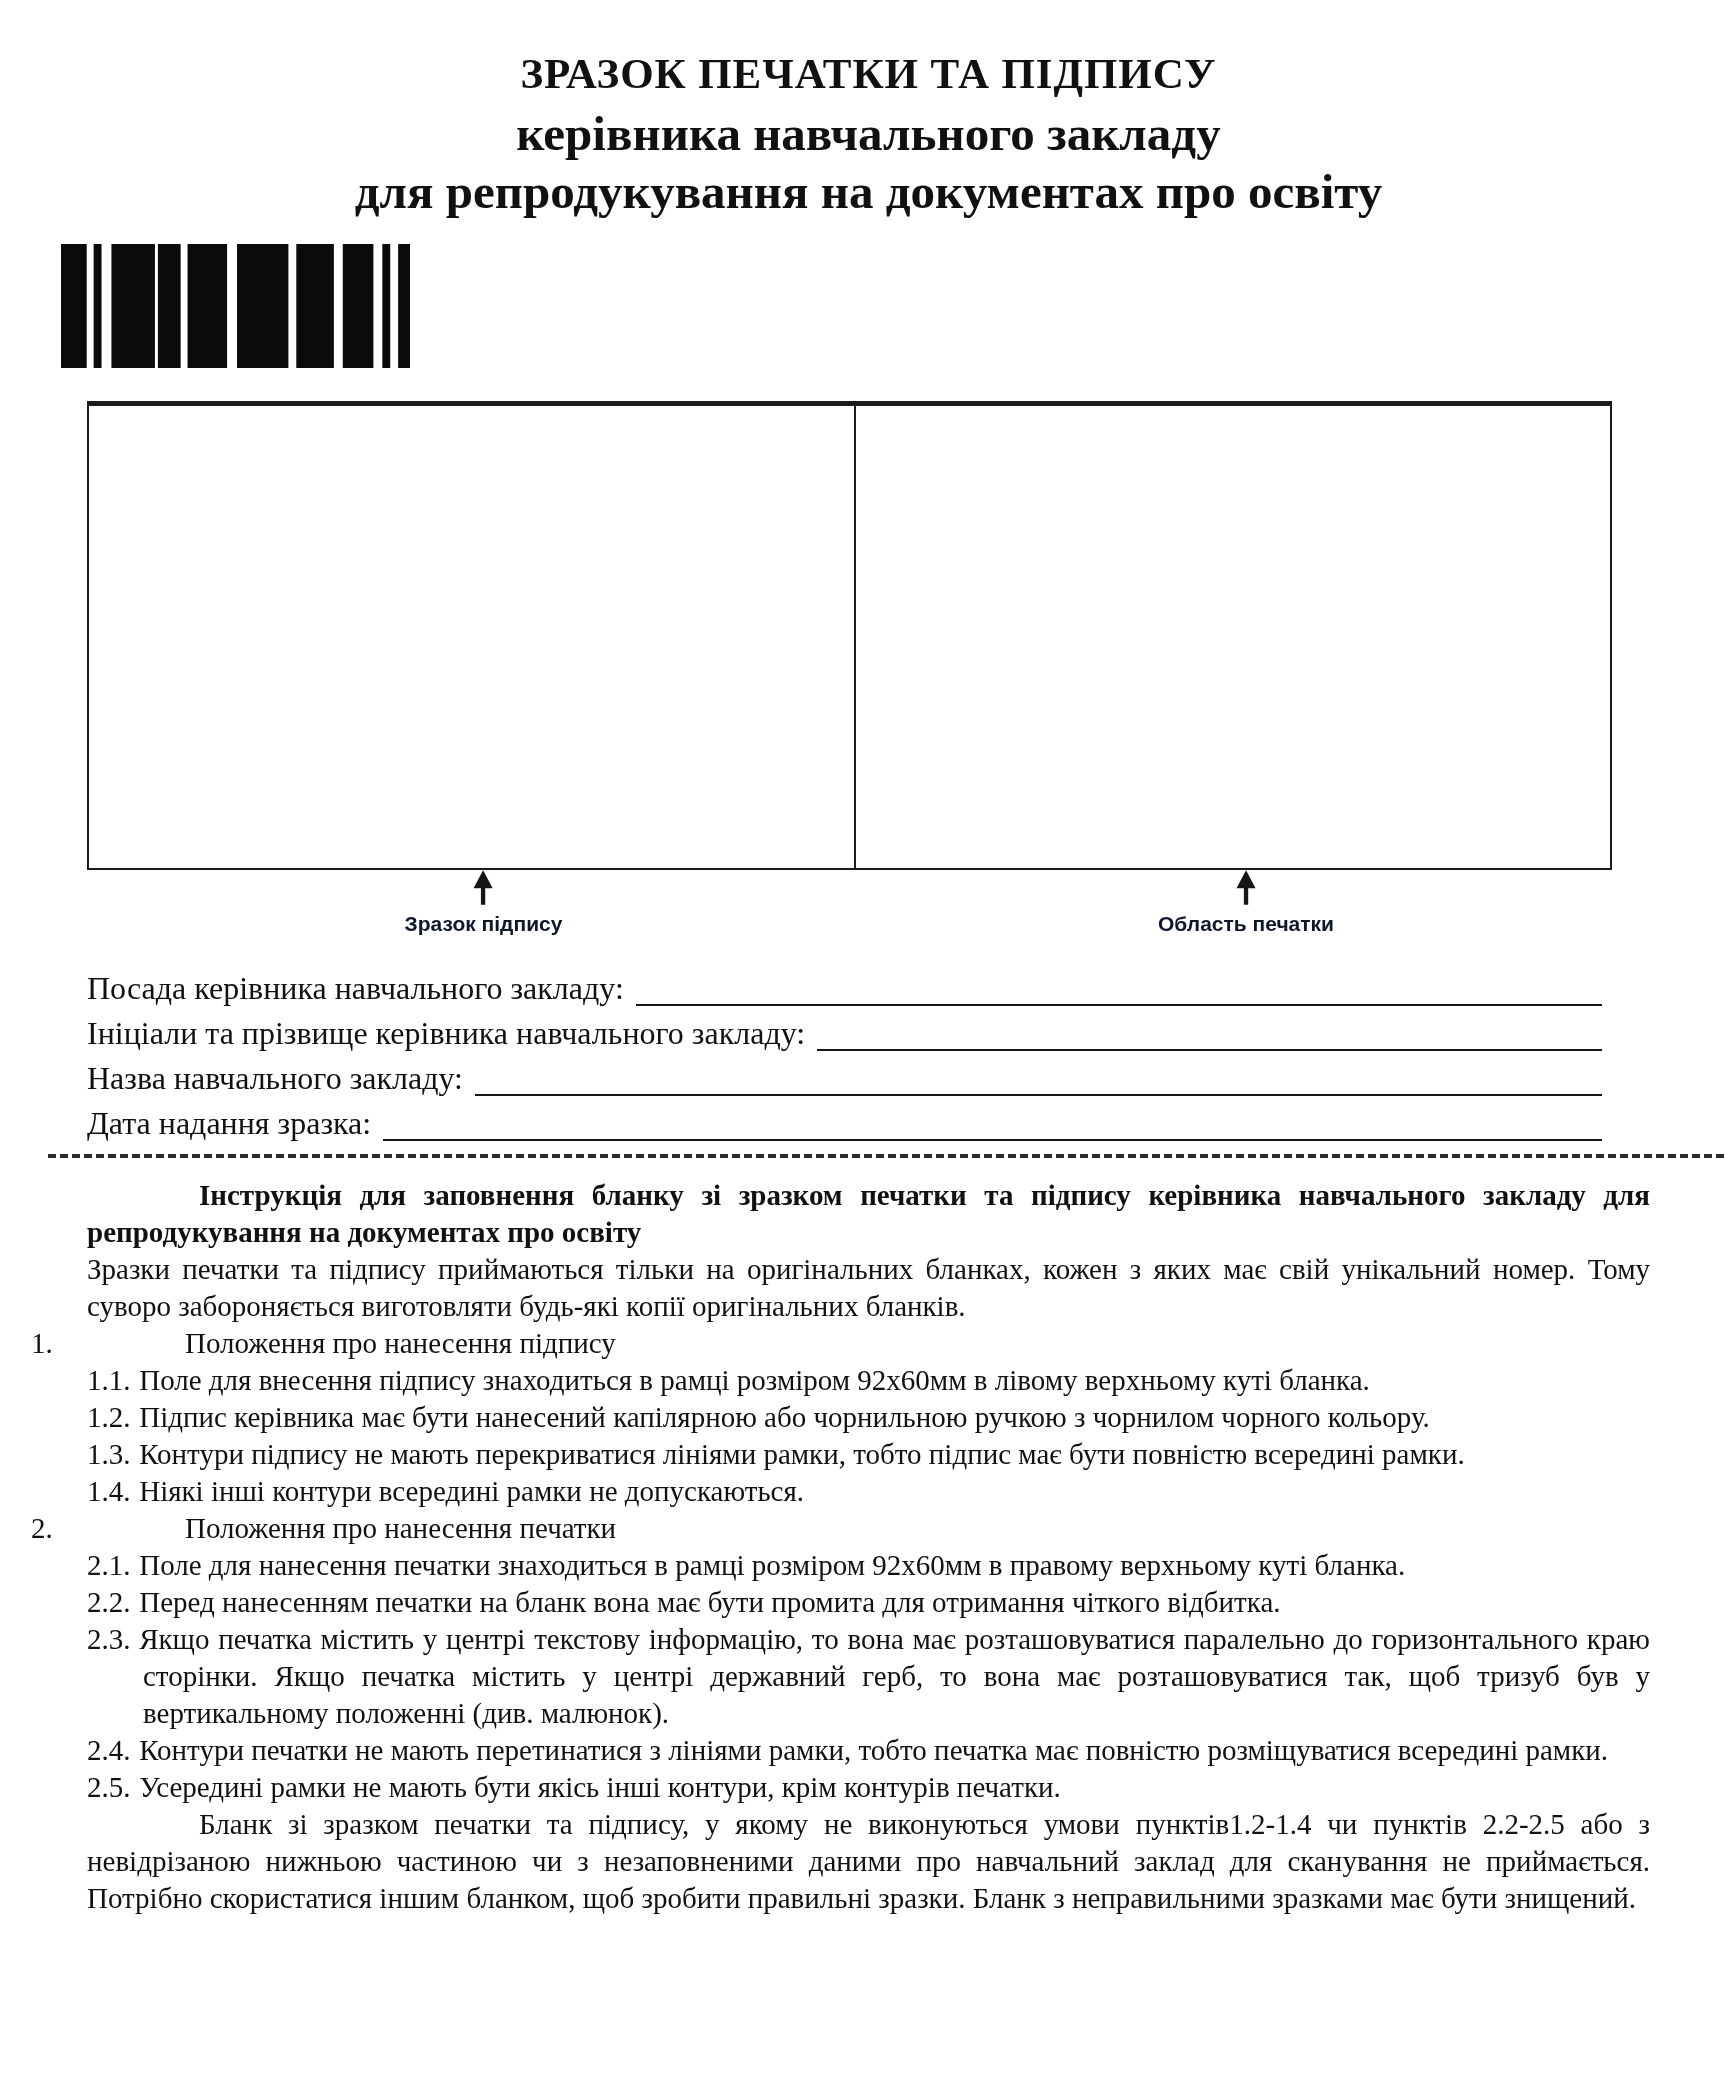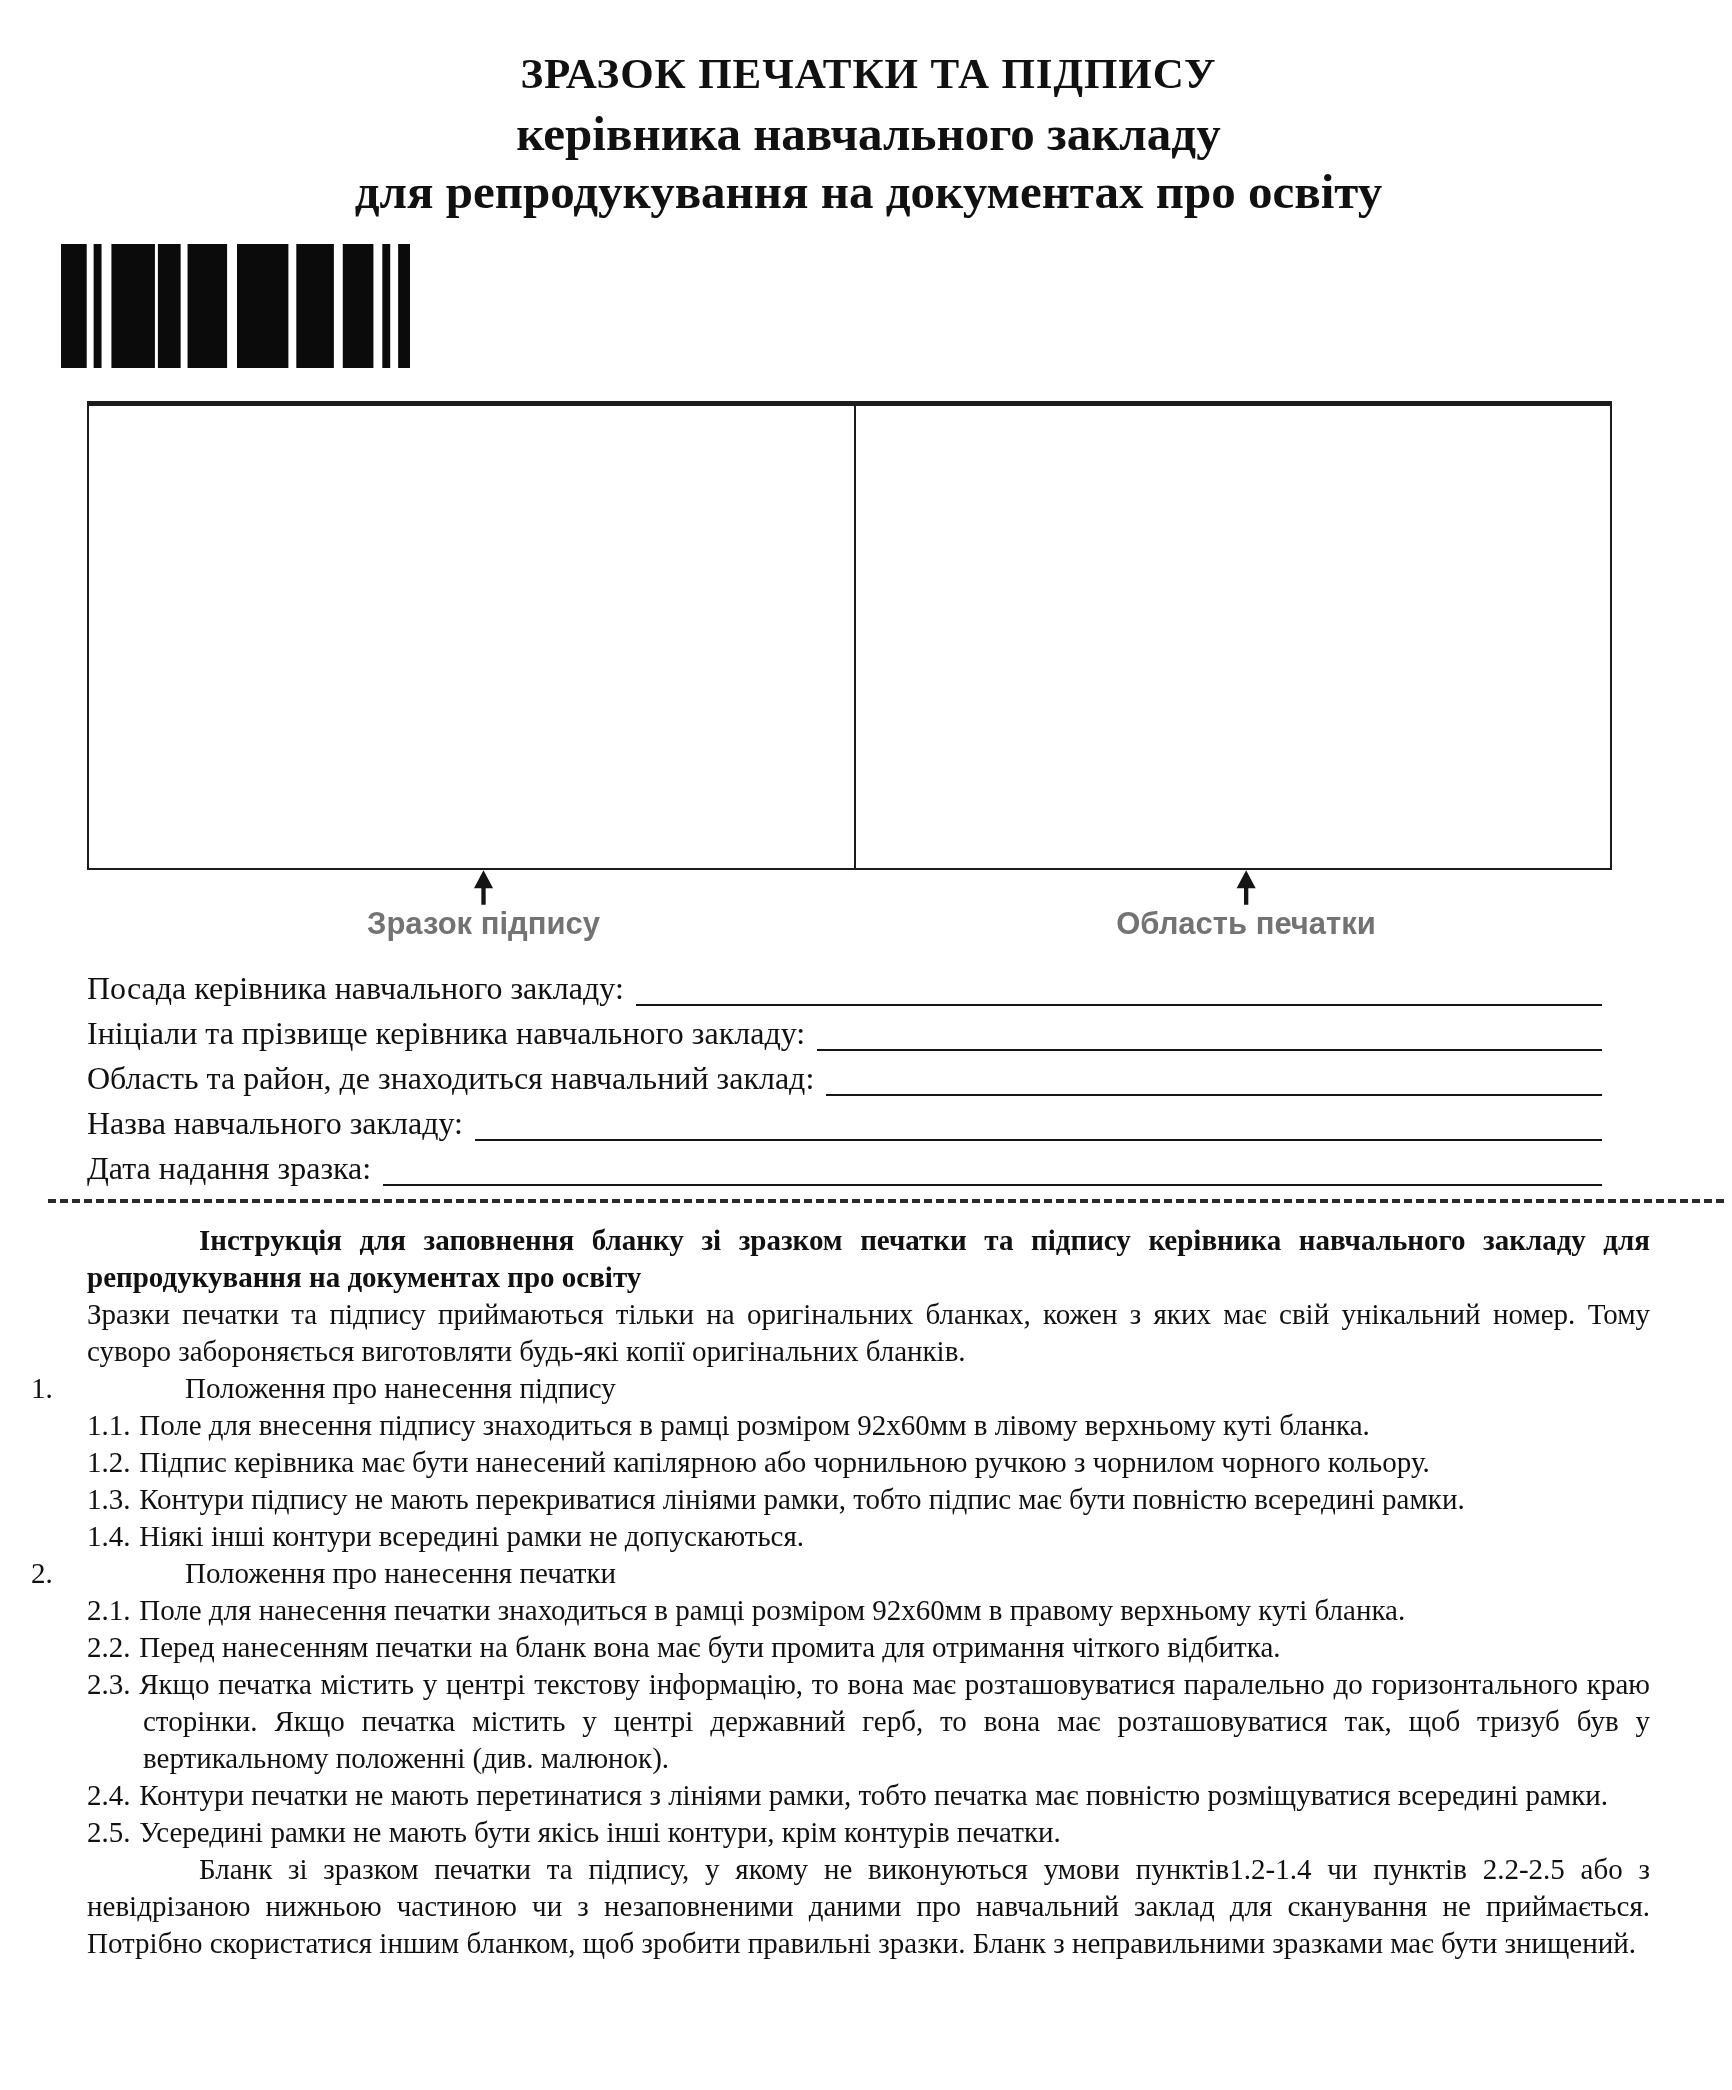--- a/index.html
+++ b/index.html
@@ -52,23 +52,23 @@
     display: flex; flex-direction: column; align-items: center;
     transform: translateX(-50%);
   }
   .label-group.sig  { left: 26%; }
   .label-group.seal { left: 76%; }
   .arrow-icon svg { display: block; }
   .arrow-icon path { fill: #151515; }
   .frame-label {
     font-family: "Liberation Sans", sans-serif;
     font-weight: bold;
-    font-size: 31px;
+    font-size: 21px;
     line-height: 37px;
-    color: #737373;
+    color: #0f172a;
     white-space: nowrap;
   }
 
   
   .form-fields { margin-top: 19px; margin-right: 48px; text-align: right; }
   .form-row {
     display: flex;
     height: 45px;
     font-size: 32px;
     line-height: 45px;
@@ -165,24 +165,20 @@
   <div class="form-fields">
     <div class="form-row">
       <span class="flabel">Посада керівника навчального закладу:</span>
       <span class="fline"></span>
     </div>
     <div class="form-row">
       <span class="flabel">Ініціали та прізвище керівника навчального закладу:</span>
       <span class="fline"></span>
     </div>
     <div class="form-row">
-      <span class="flabel">Область та район, де знаходиться навчальний заклад:</span>
-      <span class="fline"></span>
-    </div>
-    <div class="form-row">
       <span class="flabel">Назва навчального закладу:</span>
       <span class="fline"></span>
     </div>
     <div class="form-row">
       <span class="flabel">Дата надання зразка:</span>
       <span class="fline"></span>
     </div>
   </div>
 
   <div class="separator"></div>

